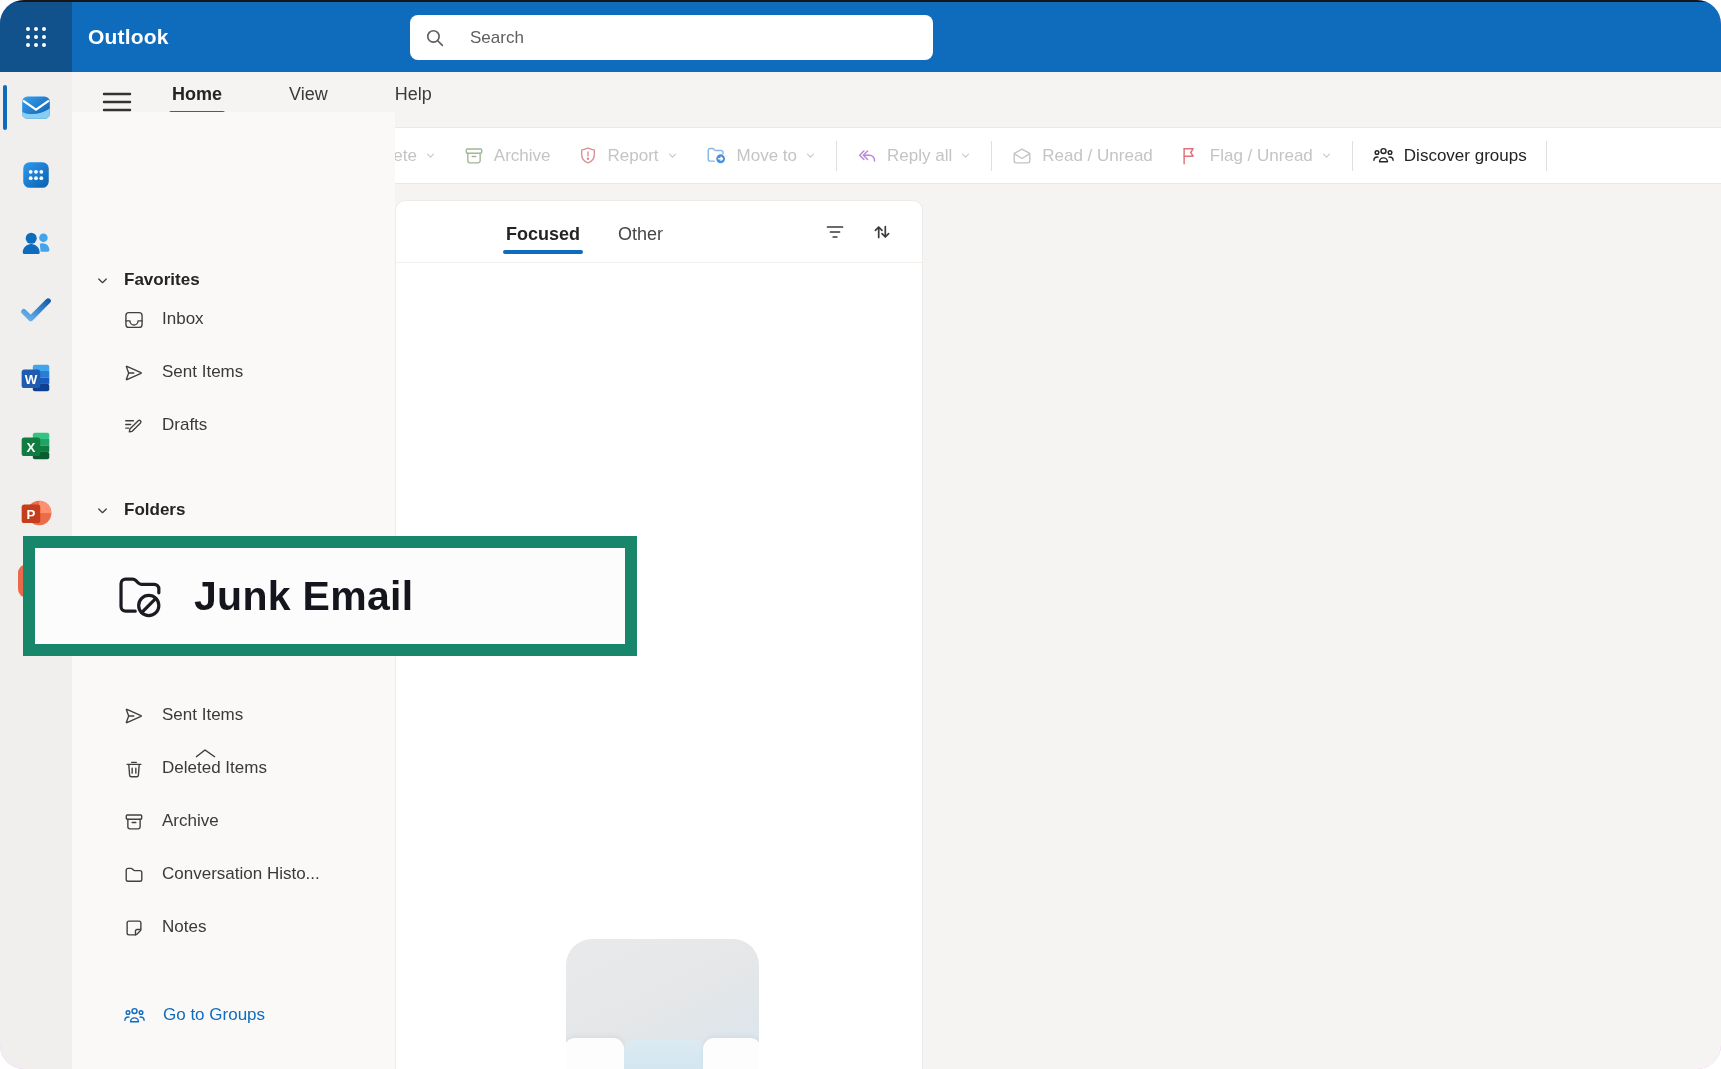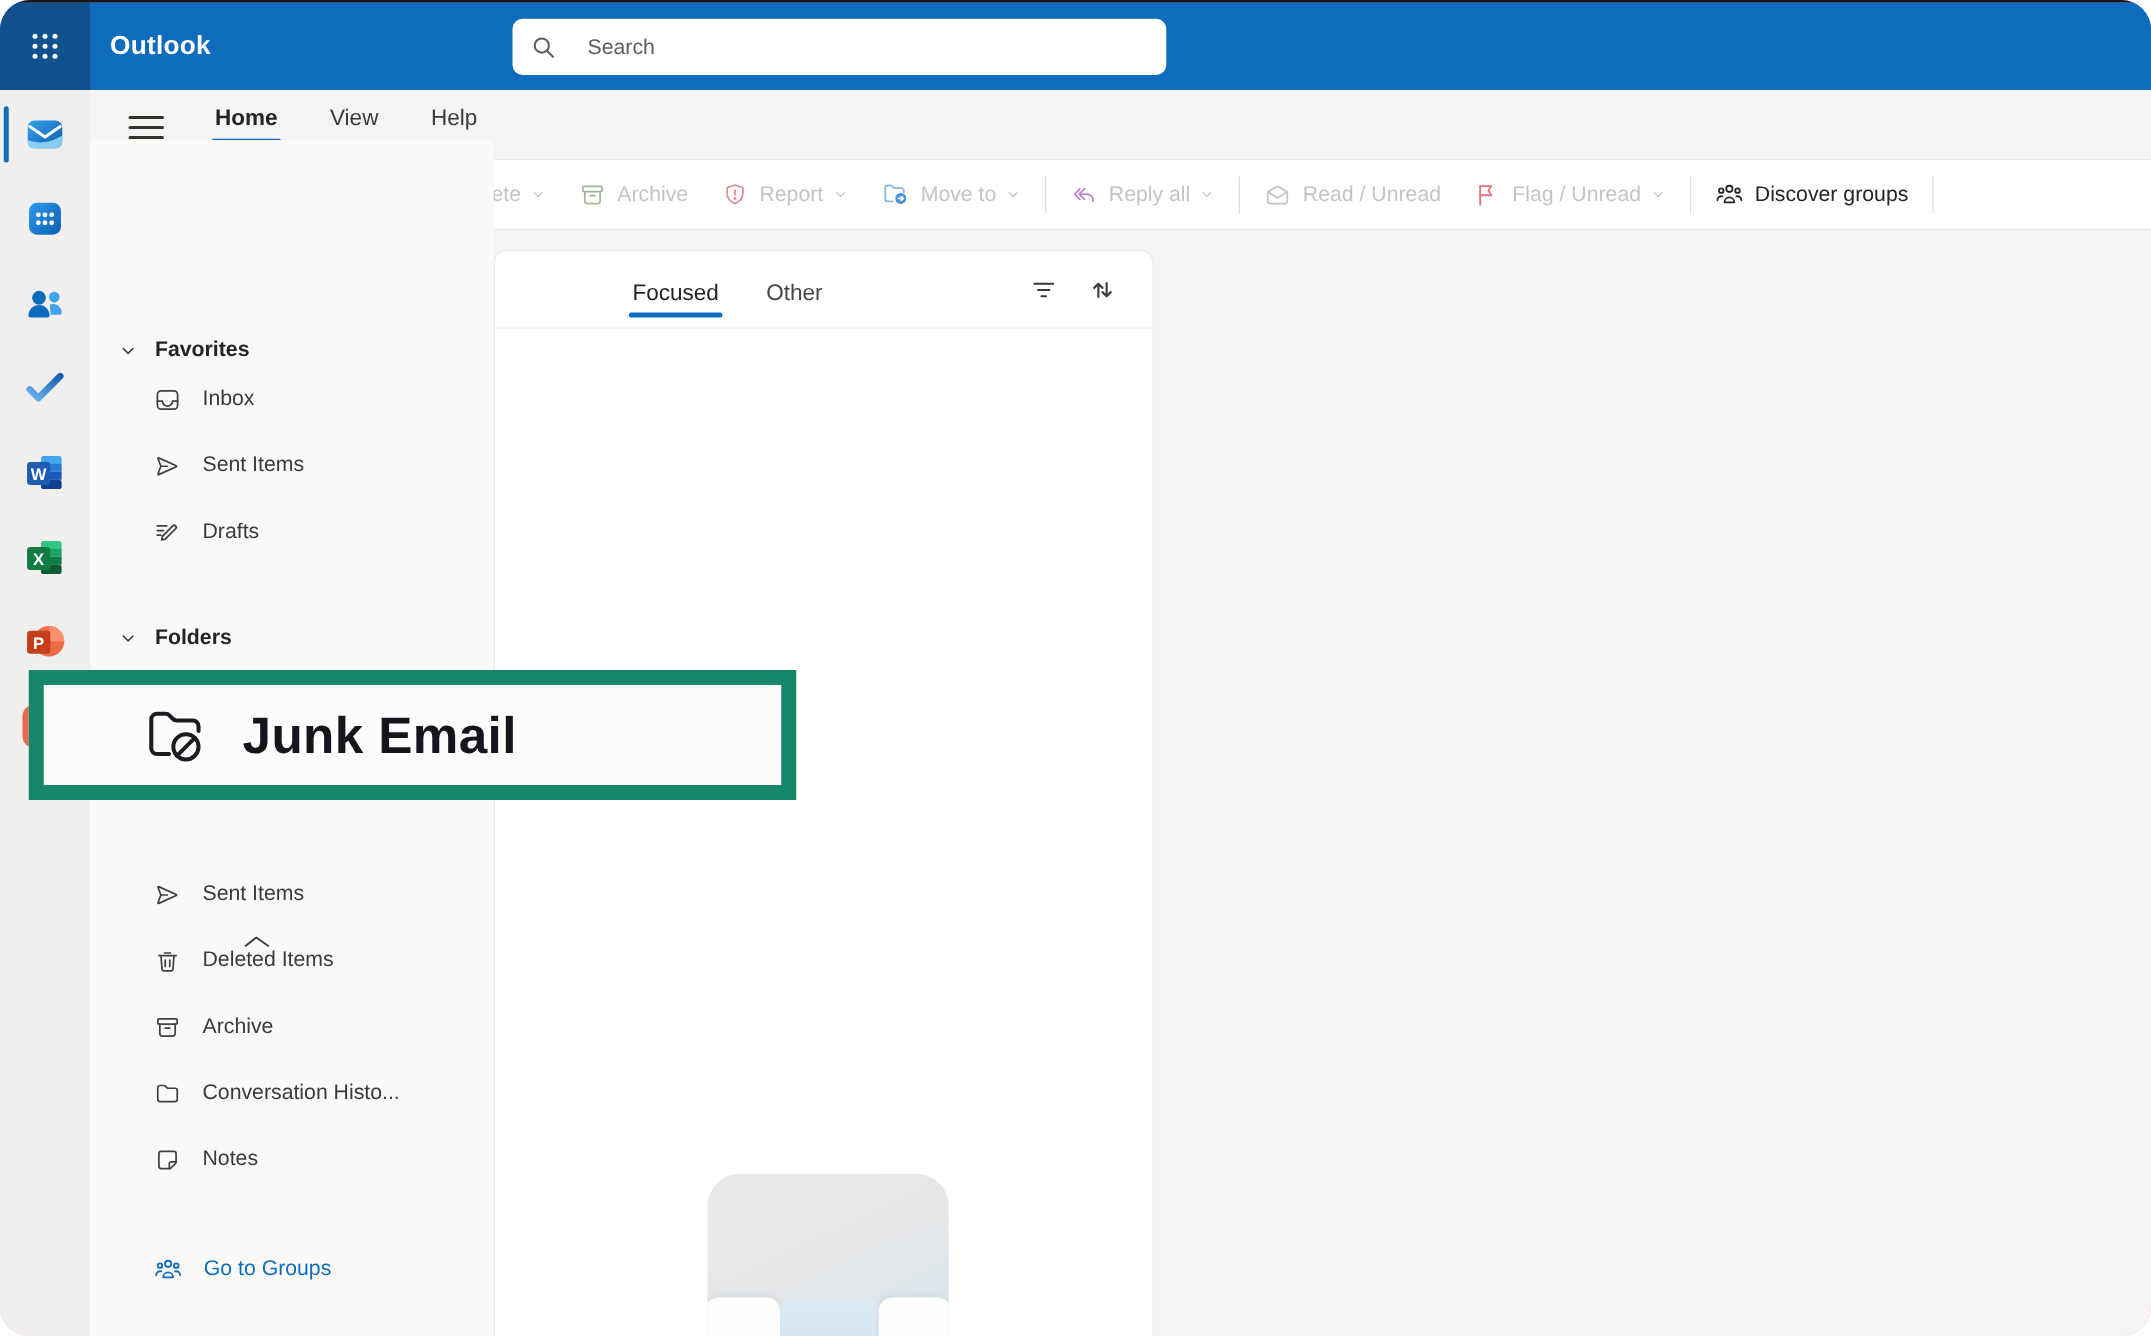--- a/index.html
+++ b/index.html
@@ -19,21 +19,21 @@
   .rail{position:absolute;top:72px;left:0;width:72px;bottom:0;background:#f0efee;z-index:20;}
   .rail-pill{position:absolute;left:3px;top:13px;width:4px;height:45px;border-radius:3px;background:#0f6cbd;}
   .rail-item{position:absolute;left:19px;width:34px;height:34px;border:none;background:transparent;padding:0;cursor:pointer;}
   .rail-frag{position:absolute;left:18px;top:492px;width:34px;height:34px;border-radius:9px;background:#e8694b;}
 
   
   .content{position:absolute;left:72px;top:72px;right:0;bottom:0;background:#f5f4f3;}
 
   
   .hamburger{position:absolute;left:30px;top:16px;width:30px;height:28px;border:none;background:transparent;cursor:pointer;padding:0;}
-  .tabs{position:absolute;left:96px;top:8px;display:flex;gap:34px;align-items:flex-end;}
+  .tabs{position:absolute;left:96px;top:8px;display:flex;gap:59px;align-items:flex-end;}
   .tab{position:relative;font-size:18px;color:#3b3a39;padding:4px 4px 10px;cursor:pointer;}
   .tab.active{font-weight:700;color:#242424;}
   .tab.active::after{content:"";position:absolute;left:1px;right:1px;bottom:0;height:4px;border-radius:2px;background:#0f6cbd;}
 
   
   .toolbar-card{position:absolute;left:11px;top:55px;right:0;height:57px;background:#fff;border-radius:8px 0 0 0;border:1px solid #e9e8e7;border-right:none;display:flex;align-items:center;padding-left:7px;}
   .newmail{display:flex;height:42px;border-radius:4px;overflow:hidden;background:#0f6cbd;}
   .nm-main{display:flex;align-items:center;gap:10px;background:#0f6cbd;color:#fff;border:none;padding:0 16px;font-size:17px;font-weight:700;cursor:pointer;}
   .nm-chev{width:34px;background:#0f6cbd;border:none;border-left:1px solid rgba(255,255,255,.45);cursor:pointer;display:flex;align-items:center;justify-content:center;}
   .tb{display:flex;align-items:center;gap:9px;background:transparent;border:none;font-size:17px;padding:0 13px;height:42px;cursor:pointer;white-space:nowrap;}
@@ -52,32 +52,32 @@
   .frow.selected .flbl{color:#242424;font-weight:700;}
   .groups-link{position:absolute;left:14px;height:44px;display:flex;align-items:center;gap:17px;padding-left:37px;cursor:pointer;}
   .groups-link .flbl{font-size:17px;color:#0f6cbd;}
   .pencil-tip{position:absolute;left:123px;top:637px;z-index:8;}
 
   
   .list-card{position:absolute;left:323px;top:128px;width:528px;bottom:0;background:#fff;border-radius:10px 10px 0 0;border:1px solid #ecebea;border-bottom:none;}
   .list-head{position:relative;height:62px;border-bottom:1px solid #f1f0ef;display:flex;align-items:flex-end;}
   .ltabs{display:flex;gap:38px;margin-left:110px;}
   .ltab{position:relative;font-size:18px;color:#484644;padding-bottom:17px;cursor:pointer;}
-  .ltab.active{font-weight:400;color:#242424;}
+  .ltab.active{font-weight:700;color:#242424;}
   .ltab.active::after{content:"";position:absolute;left:-3px;right:-3px;bottom:8px;height:4px;border-radius:2px;background:#0f6cbd;}
   .lh-icons{position:absolute;right:28px;top:19px;display:flex;gap:23px;}
   .lh-icons button{border:none;background:transparent;padding:0;cursor:pointer;display:flex;}
   .empty-shape{position:absolute;left:170px;top:738px;width:193px;height:131px;border-radius:26px 26px 0 0;background:linear-gradient(155deg,#e8e9ea 15%,#e4e6e8 55%,#d9e7ef 100%);overflow:hidden;}
   .shoulder{position:absolute;bottom:0;height:32px;background:#fdfdfd;border-radius:11px 11px 0 0;box-shadow:0 -2px 4px rgba(120,140,155,.10);}
   .shoulder.l{left:-2px;width:60px;}
   .shoulder.r{right:-2px;width:58px;}
   .dip{position:absolute;bottom:0;left:58px;width:80px;height:30px;background:linear-gradient(180deg,#dceaf2,#d4e6f1);border-radius:10px 10px 0 0;}
 
   
-  .annotation-box{position:absolute;left:23px;top:536px;width:614px;height:104px;border:12px solid #17866a;background:#fcfcfc;z-index:50;display:flex;align-items:center;gap:26px;padding-left:78px;}
+  .annotation-box{position:absolute;left:23px;top:536px;width:614px;height:120px;border:12px solid #17866a;background:#fcfcfc;z-index:50;display:flex;align-items:center;gap:26px;padding-left:78px;}
   .annotation-box .jlabel{font-size:41px;font-weight:700;color:#15151d;letter-spacing:.3px;}
 
   svg{display:block;}
 </style>
 </head>
 <body>
 
 <div class="screen">
   <div class="top-edge"></div>
 

